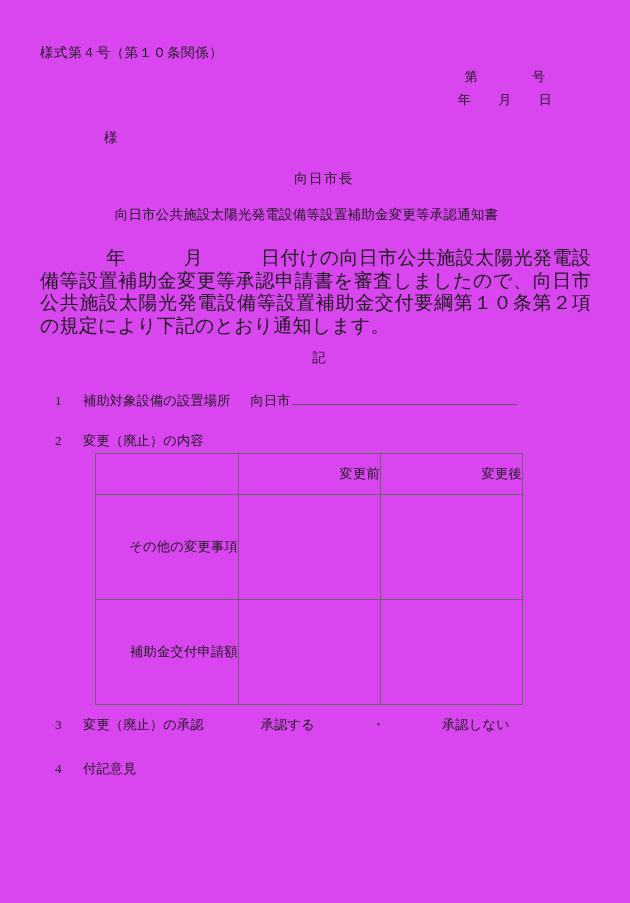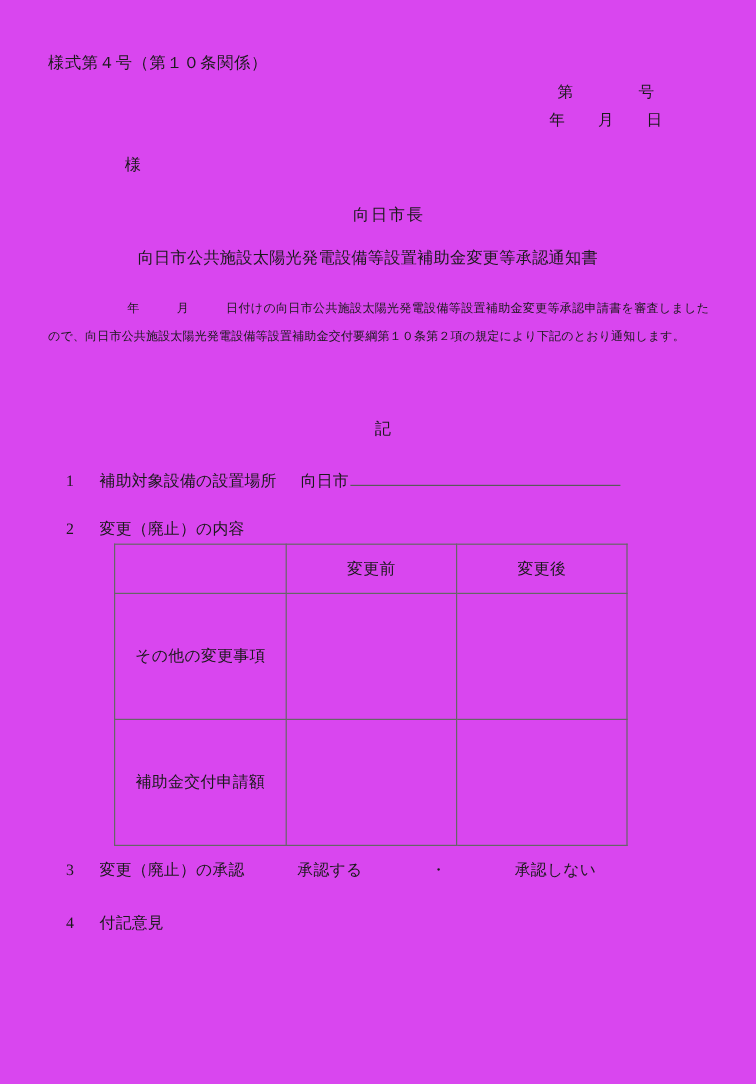--- a/index.html
+++ b/index.html
@@ -76,21 +76,21 @@
     letter-spacing: 0.2px;
     padding-left: 6px;
     box-sizing: border-box;
   }
 
   .body-text {
     position: absolute;
     left: 40px;
     top: 247px;
     width: 551px;
-    font-size: 10px;
+    font-size: 19px;
     line-height: 22.5px;
     text-align: justify;
     text-justify: inter-character;
     letter-spacing: 0.15px;
   }
   .body-text .indent { display: inline-block; width: 66px; }
 
   .ki-mark {
     left: 0;
     top: 349px;
@@ -119,39 +119,39 @@
   .blank-line {
     display: inline-block;
     width: 225px;
     border-bottom: 1px solid #5a5a5a;
     height: 13px;
     margin-left: 1px;
   }
 
   .approve-group {
     display: inline-block;
-    margin-left: 44px;
+    margin-left: 57px;
   }
   .approve-group .opt-yes { display: inline-block; }
   .approve-group .sep { display: inline-block; width: 120px; text-align: center; }
   .approve-group .opt-no { display: inline-block; }
 
   
   .change-table {
     position: absolute;
     left: 95px;
     top: 453px;
     width: 424px;
     border-collapse: collapse;
     table-layout: fixed;
     font-size: 13.2px;
   }
   .change-table td {
     border: 1px solid #666666;
-    text-align: center;
+    text-align: right;
     vertical-align: middle;
     padding: 0;
     letter-spacing: 0.3px;
   }
   .col-label { width: 142px; }
   .col-before { width: 141px; }
   .col-after  { width: 141px; }
 
   .row-head td { height: 40px; }
   .row-body td { height: 104px; }

